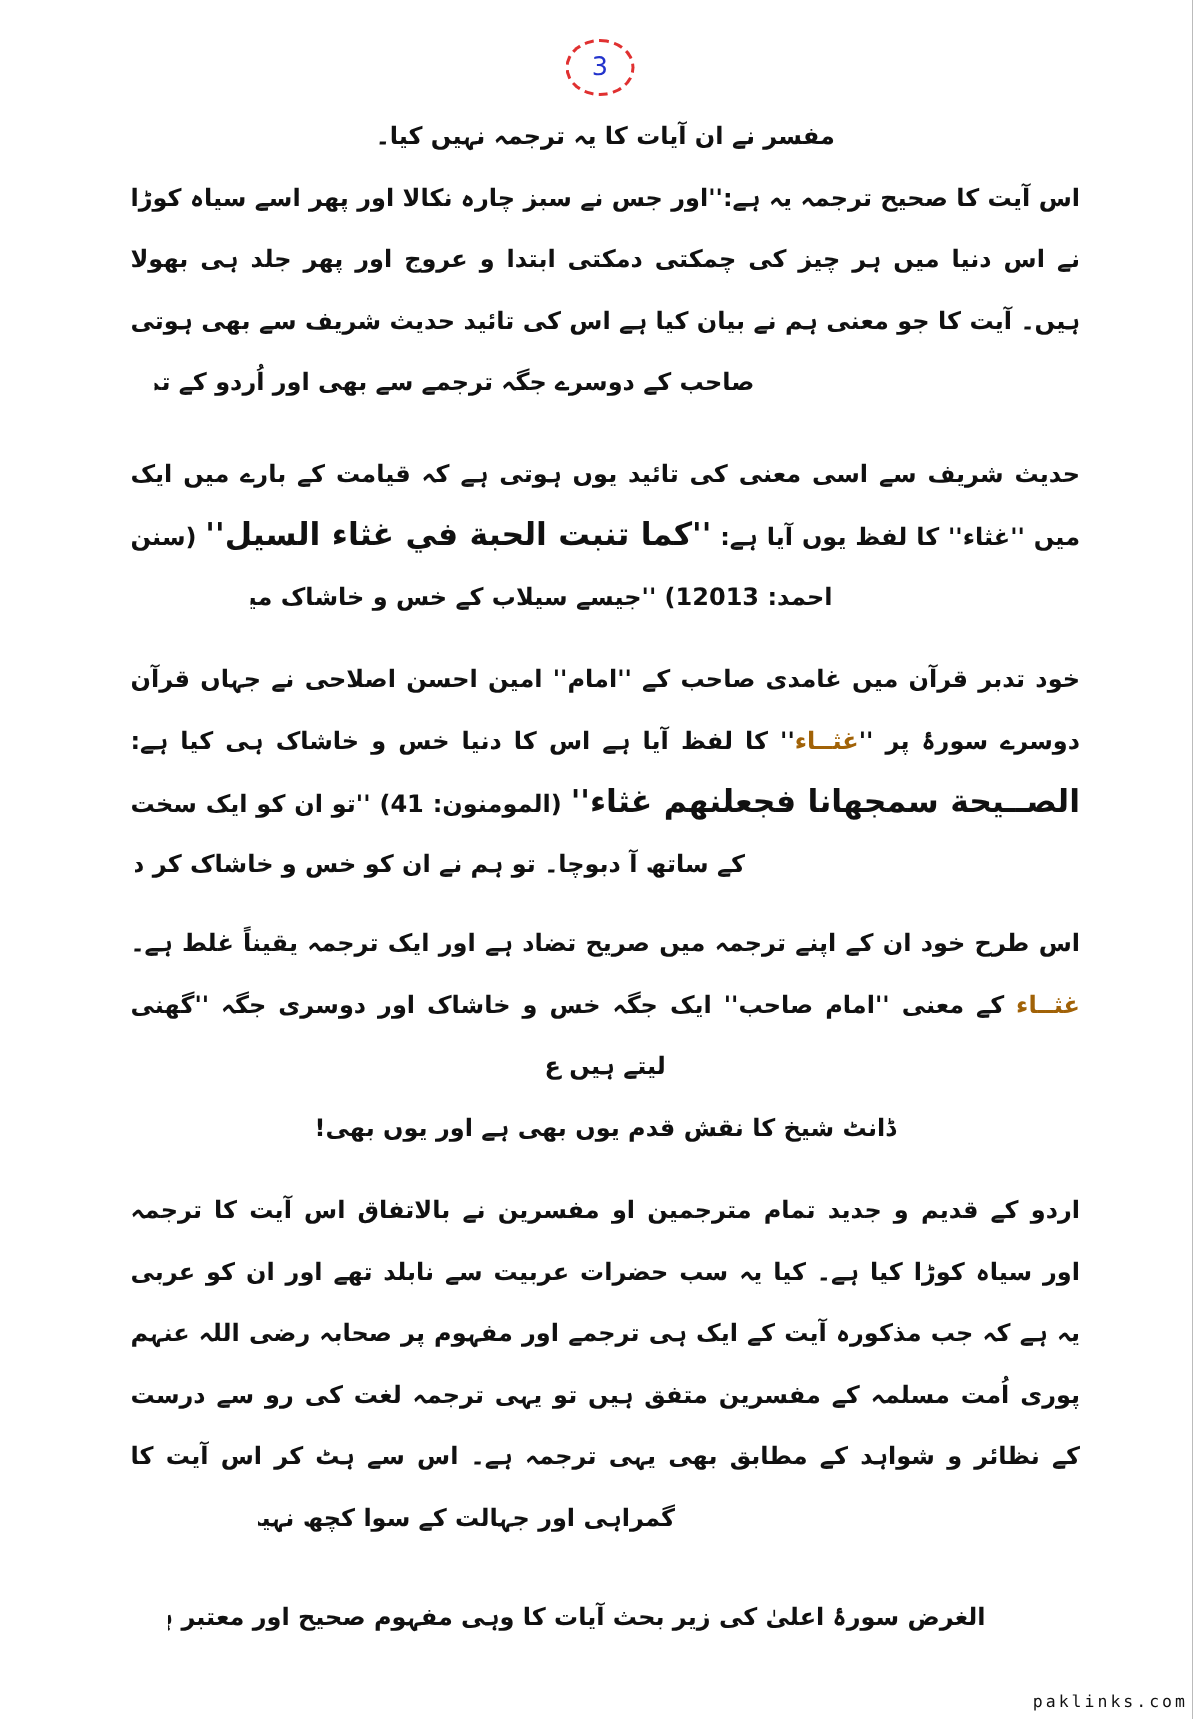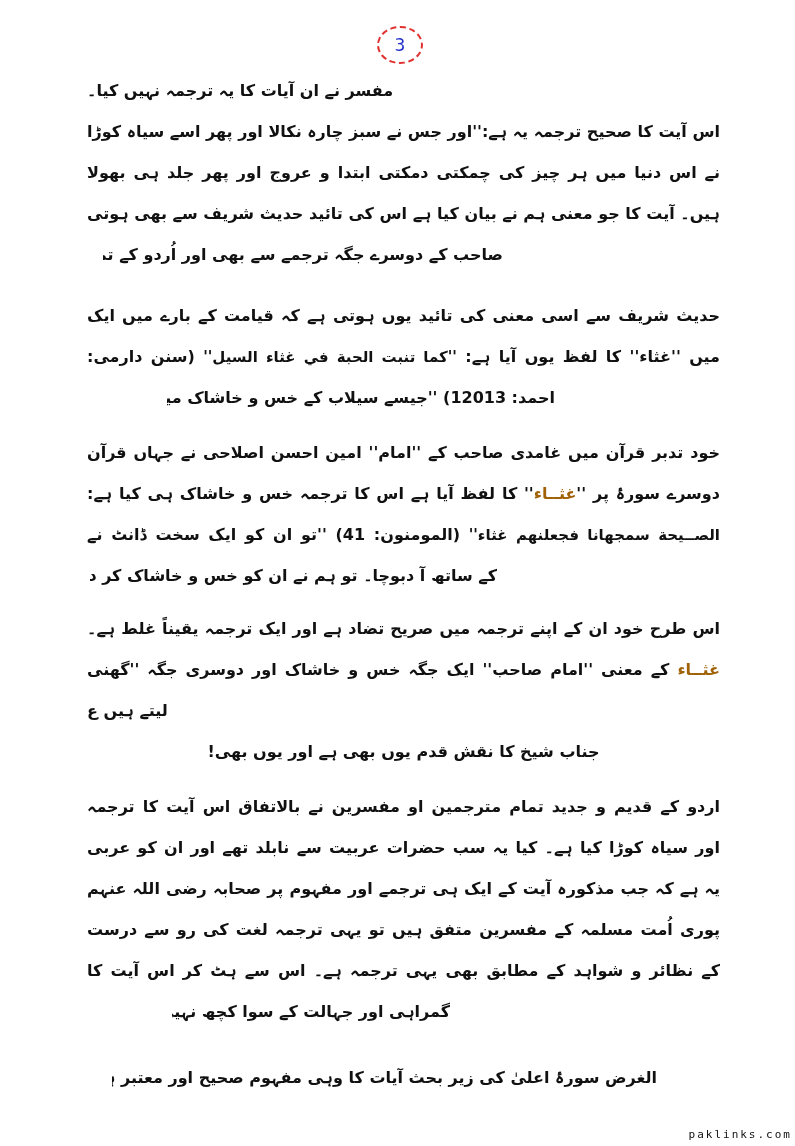--- a/index.html
+++ b/index.html
@@ -33,25 +33,25 @@
     direction:rtl;
     unicode-bidi:embed;
     height:41px;
     line-height:41px;
     font-size:16px;
     font-weight:bold;
     overflow:hidden;
     white-space:nowrap;
   }
   .line.justify{ text-align:justify; text-align-last:justify; white-space:normal; }
-  .line.right{ text-align:left; }
+  .line.right{ text-align:center; }
   .line.center{ text-align:center; }
   .seg{ font-weight:bold; }
   .seg.blue{ color:#a16207; }
-  .seg.arabic{ font-size:15px; letter-spacing:0.5px; }
+  .seg.arabic{ font-size:21px; letter-spacing:0.5px; }
   .watermark{
     position:absolute;
     right:3px;bottom:5px;
     font-family:"DejaVu Sans Mono", monospace;
     font-size:11px;
     letter-spacing:2px;
     color:#111;
     direction:ltr;
   }
 </style>
@@ -67,27 +67,27 @@
   <div class="doc-body" id="doc-lines">
       <div class="line right"><span class="seg ">مفسر نے ان آیات کا یہ ترجمہ نہیں کیا۔</span></div>
       <div class="line justify"><span class="seg ">اس آیت کا صحیح ترجمہ یہ ہے:''اور جس نے سبز چارہ نکالا اور پھر اسے سیاہ کوڑا بنا دیا۔'' اللہ تعالیٰ</span></div>
       <div class="line justify"><span class="seg ">نے اس دنیا میں ہر چیز کی چمکتی دمکتی ابتدا و عروج اور پھر جلد ہی بھولا بسرا فنا و زوال سمجھانا چاہتے</span></div>
       <div class="line justify"><span class="seg ">ہیں۔ آیت کا جو معنی ہم نے بیان کیا ہے اس کی تائید حدیث شریف سے بھی ہوتی ہے۔ خود اصلاحی</span></div>
       <div class="line center" style="margin-left: 16px; margin-right: 217px;"><span class="seg ">صاحب کے دوسرے جگہ ترجمے سے بھی اور اُردو کے تمام مترجمین کے ترجموں سے بھی۔</span></div>
       <div class="line justify" style="margin-top: 20px;"><span class="seg ">حدیث شریف سے اسی معنی کی تائید یوں ہوتی ہے کہ قیامت کے بارے میں ایک حدیث</span></div>
       <div class="line justify"><span class="seg ">میں ''غثاء'' کا لفظ یوں آیا ہے: </span><span class="seg arabic">''كما تنبت الحبة في غثاء السيل''</span><span class="seg "> (سنن دارمی: 61\1، مسند</span></div>
       <div class="line center" style="margin-left: 80px; margin-right: 165px;"><span class="seg ">احمد: 12013) ''جیسے سیلاب کے خس و خاشاک میں دانہ اُگتا ہے۔''</span></div>
       <div class="line justify" style="margin-top: 14px;"><span class="seg ">خود تدبر قرآن میں غامدی صاحب کے ''امام'' امین احسن اصلاحی نے جہاں قرآن میں</span></div>
-      <div class="line justify"><span class="seg ">دوسرے سورۂ پر ''</span><span class="seg blue">غثــاء</span><span class="seg ">'' کا لفظ آیا ہے اس کا ترجمہ خس و خاشاک ہی کیا ہے: </span></div>
+      <div class="line justify"><span class="seg ">دوسرے سورۂ پر ''</span><span class="seg blue">غثــاء</span><span class="seg ">'' کا لفظ آیا ہے اس کا دنیا خس و خاشاک ہی کیا ہے: </span></div>
       <div class="line justify"><span class="seg arabic">الصــيحة سمجھانا فجعلنهم غثاء''</span><span class="seg "> (المومنون: 41) ''تو ان کو ایک سخت ڈانٹ نے شدت</span></div>
       <div class="line center" style="margin-left: 3px; margin-right: 223px;"><span class="seg ">کے ساتھ آ دبوچا۔ تو ہم نے ان کو خس و خاشاک کر دیا۔'' (تدبر قرآن: جلد 5، صفحہ 312)</span></div>
       <div class="line justify" style="margin-top: 12px;"><span class="seg ">اس طرح خود ان کے اپنے ترجمہ میں صریح تضاد ہے اور ایک ترجمہ یقیناً غلط ہے۔ قرآنی لفظ</span></div>
       <div class="line justify"><span class="seg blue">غثــاء</span><span class="seg "> کے معنی ''امام صاحب'' ایک جگہ خس و خاشاک اور دوسری جگہ ''گھنی سرسبز یا گھنا سبزہ'' کے</span></div>
       <div class="line right" style=""><span class="seg ">لیتے ہیں</span><span class="seg ">      ع</span></div>
-      <div class="line center"><span class="seg ">جناب شیخ کا نقش قدم یوں بھی ہے اور یوں بھی!</span></div>
+      <div class="line center"><span class="seg ">ڈانٹ شیخ کا نقش قدم یوں بھی ہے اور یوں بھی!</span></div>
       <div class="line justify" style="margin-top: 14px;"><span class="seg ">اردو کے قدیم و جدید تمام مترجمین او مفسرین نے بالاتفاق اس آیت کا ترجمہ خس و خاشاک</span></div>
       <div class="line justify"><span class="seg ">اور سیاہ کوڑا کیا ہے۔ کیا یہ سب حضرات عربیت سے نابلد تھے اور ان کو عربی نہیں آتی تھی؟ حقیقت</span></div>
       <div class="line justify"><span class="seg ">یہ ہے کہ جب مذکورہ آیت کے ایک ہی ترجمے اور مفہوم پر صحابہ رضی اللہ عنہم و تابعین رحمہم اللہ سمیت</span></div>
       <div class="line justify"><span class="seg ">پوری اُمت مسلمہ کے مفسرین متفق ہیں تو یہی ترجمہ لغت کی رو سے درست ہے۔ قرآن و حدیث</span></div>
       <div class="line justify"><span class="seg ">کے نظائر و شواہد کے مطابق بھی یہی ترجمہ ہے۔ اس سے ہٹ کر اس آیت کا کوئی اور ترجمہ اخذ کرنا</span></div>
       <div class="line center" style="margin-left: 85px; margin-right: 270px;"><span class="seg ">گمراہی اور جہالت کے سوا کچھ نہیں!!</span></div>
       <div class="line center" style="margin-top: 25px; margin-left: 25px; margin-right: 63px;"><span class="seg ">الغرض سورۂ اعلیٰ کی زیر بحث آیات کا وہی مفہوم صحیح اور معتبر ہے جس کی تائید لغت سے ہوتی</span></div>
     </div>
 
   <div class="watermark">paklinks.com</div>

